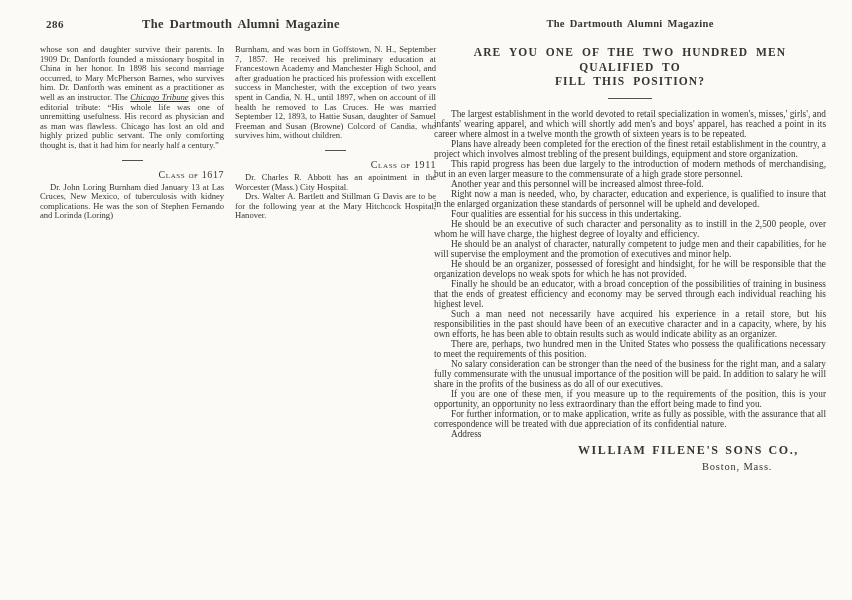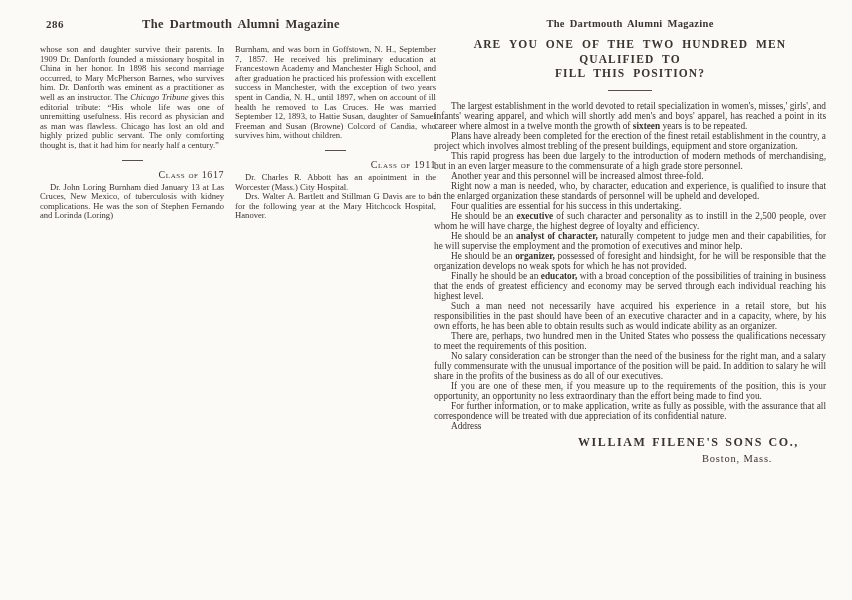--- a/index.html
+++ b/index.html
@@ -27,40 +27,40 @@
   .col1 { width:186px; }
   .col2 { width:203px; }
 
   .col .para, .ad-body .para {
     margin:0; text-align:justify;
   }
   .col .para {
     font-size:8.6px; line-height:9.6px; text-indent:10px;
   }
   .para.noindent { text-indent:0; }
-  .b { font-weight:bold; }
-  .i { font-style:italic; }
+  .b { font-weight:normal; }
+  .i { font-style:italic;text-decoration:underline; }
 
   .divider {
     width:21px; height:0; border-top:1px solid #55504a;
     margin:9px auto 8px auto;
   }
   .heading {
     text-align:right; font-variant:small-caps;
     font-size:10px; letter-spacing:.6px; margin:0 0 3px 0;
   }
 
   
   .right-page { position:absolute; left:434px; top:18px; width:392px; }
   .right-header {
     text-align:center; font-weight:bold; font-size:10.5px;
     word-spacing:2px; letter-spacing:.3px;
   }
   .ad-title {
-    margin-top:8px; text-align:center; font-weight:bold;
+    margin-top:16px; text-align:center; font-weight:bold;
     font-size:11.5px; line-height:14.5px;
     letter-spacing:1.1px; word-spacing:4px;
   }
   .title-divider {
     width:44px; height:0; border-top:1px solid #55504a;
     margin:9px auto 0 auto;
   }
   .ad-body { margin-top:10px; }
   .ad-body .para {
     font-size:9.3px; line-height:10px; text-indent:17px;

